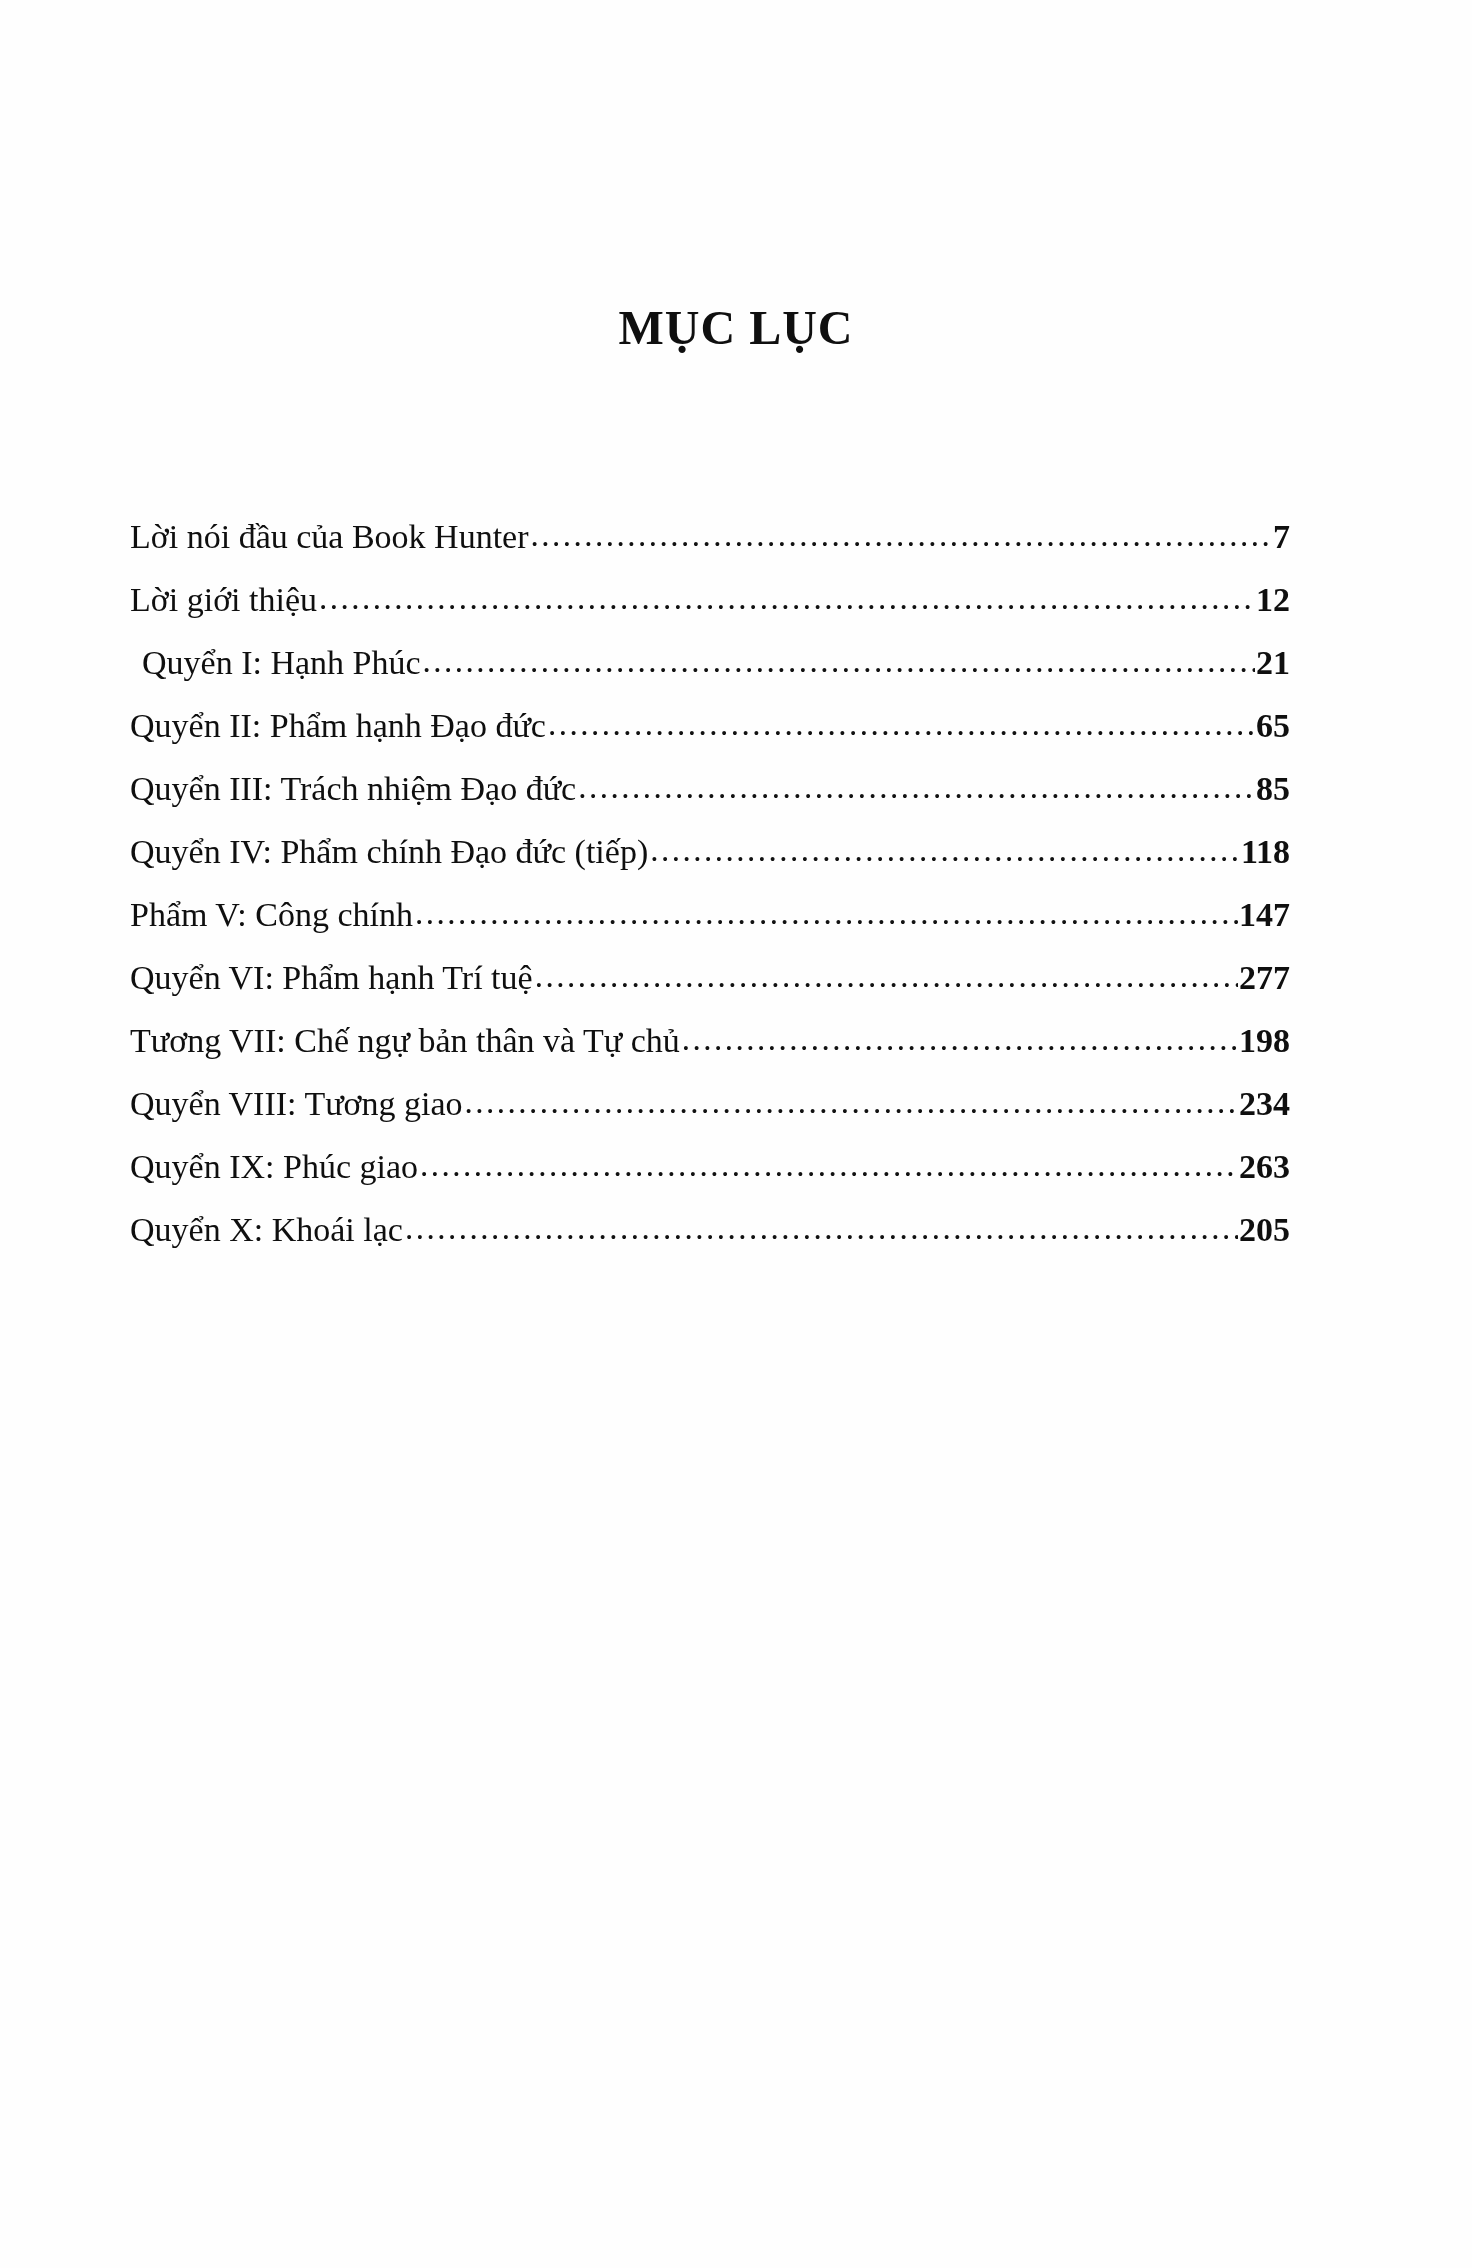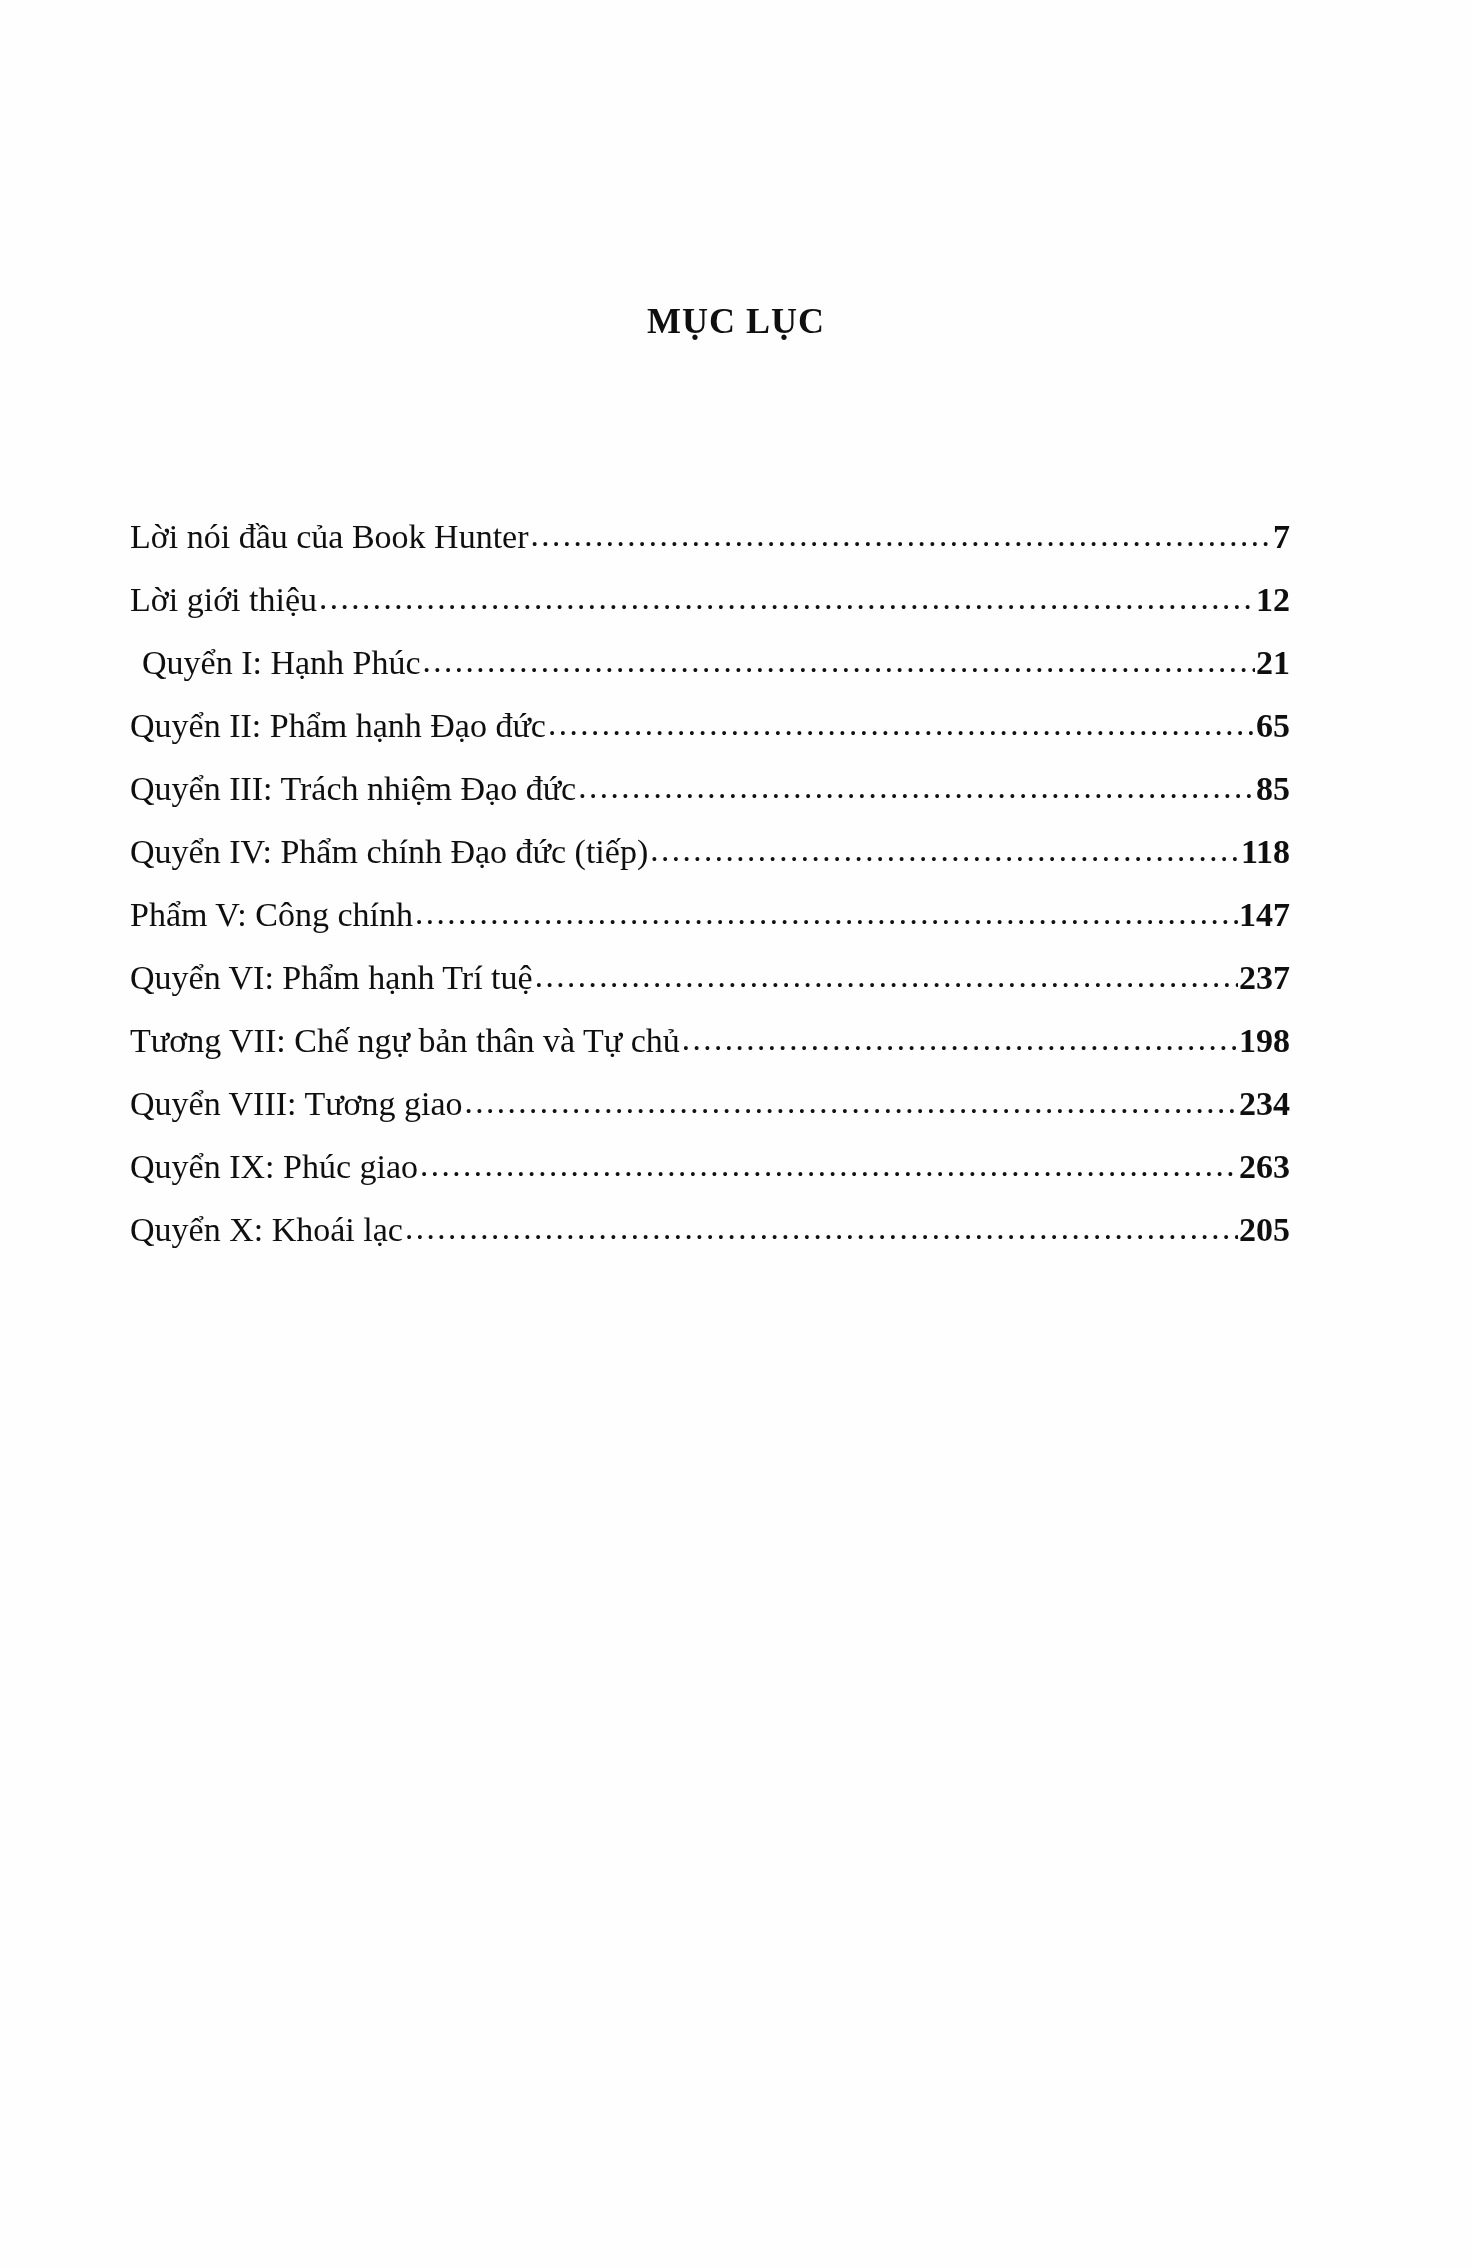--- a/index.html
+++ b/index.html
@@ -23,21 +23,21 @@
     width: 1472px;
     height: 2268px;
     background: #fefefe;
   }
   .toc-title {
     position: absolute;
     top: 300px;
     left: 0;
     width: 1472px;
     text-align: center;
-    font-size: 36px;
+    font-size: 48px;
     font-weight: bold;
     letter-spacing: 1px;
     font-family: "Liberation Serif", "DejaVu Serif", serif;
   }
   .toc-list {
     position: absolute;
     top: 520px;
     left: 130px;
     width: 1160px;
   }
@@ -117,21 +117,21 @@
         <span class="page-no">118</span>
       </div>
       <div class="toc-entry plain-num">
         <span class="label">Phẩm V: Công chính</span>
         <span class="dots">.......................................................................................................................................</span>
         <span class="page-no">147</span>
       </div>
       <div class="toc-entry plain-num">
         <span class="label">Quyển VI: Phẩm hạnh Trí tuệ</span>
         <span class="dots">.......................................................................................................................................</span>
-        <span class="page-no">237</span>
+        <span class="page-no">277</span>
       </div>
       <div class="toc-entry plain-num">
         <span class="label">Tương VII: Chế ngự bản thân và Tự chủ</span>
         <span class="dots">.......................................................................................................................................</span>
         <span class="page-no">198</span>
       </div>
       <div class="toc-entry plain-num">
         <span class="label">Quyển VIII: Tương giao</span>
         <span class="dots">.......................................................................................................................................</span>
         <span class="page-no">234</span>

